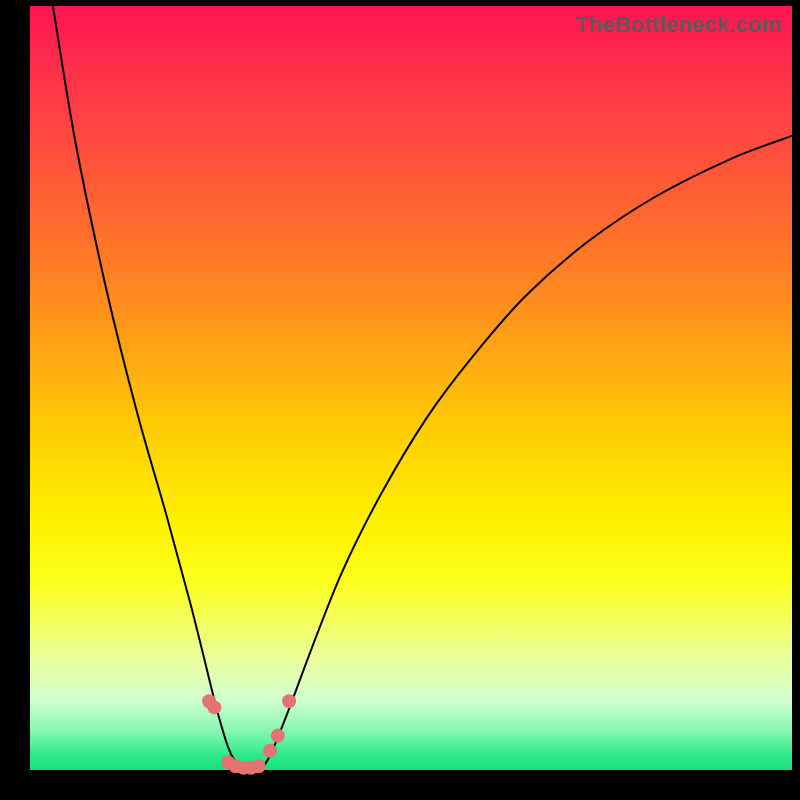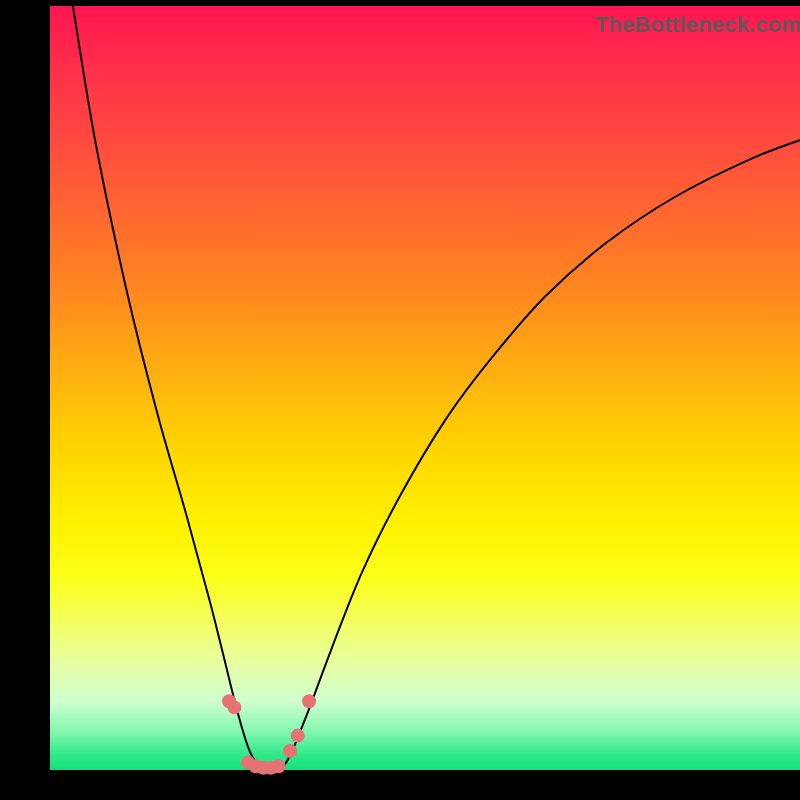--- a/index.html
+++ b/index.html
@@ -9,21 +9,20 @@
     height: 800px;
     overflow: hidden;
     background: #000;
     font-family: Arial, Helvetica, sans-serif;
   }
   .frame {
     position: relative;
     width: 636px;
     height: 800px;
     background: #000;
-    margin-left: 20px;
   }
   .plot {
     position: absolute;
     left: 30px;
     top: 6px;
     width: 762px;
     height: 764px;
     
     background: linear-gradient(
       to bottom,

